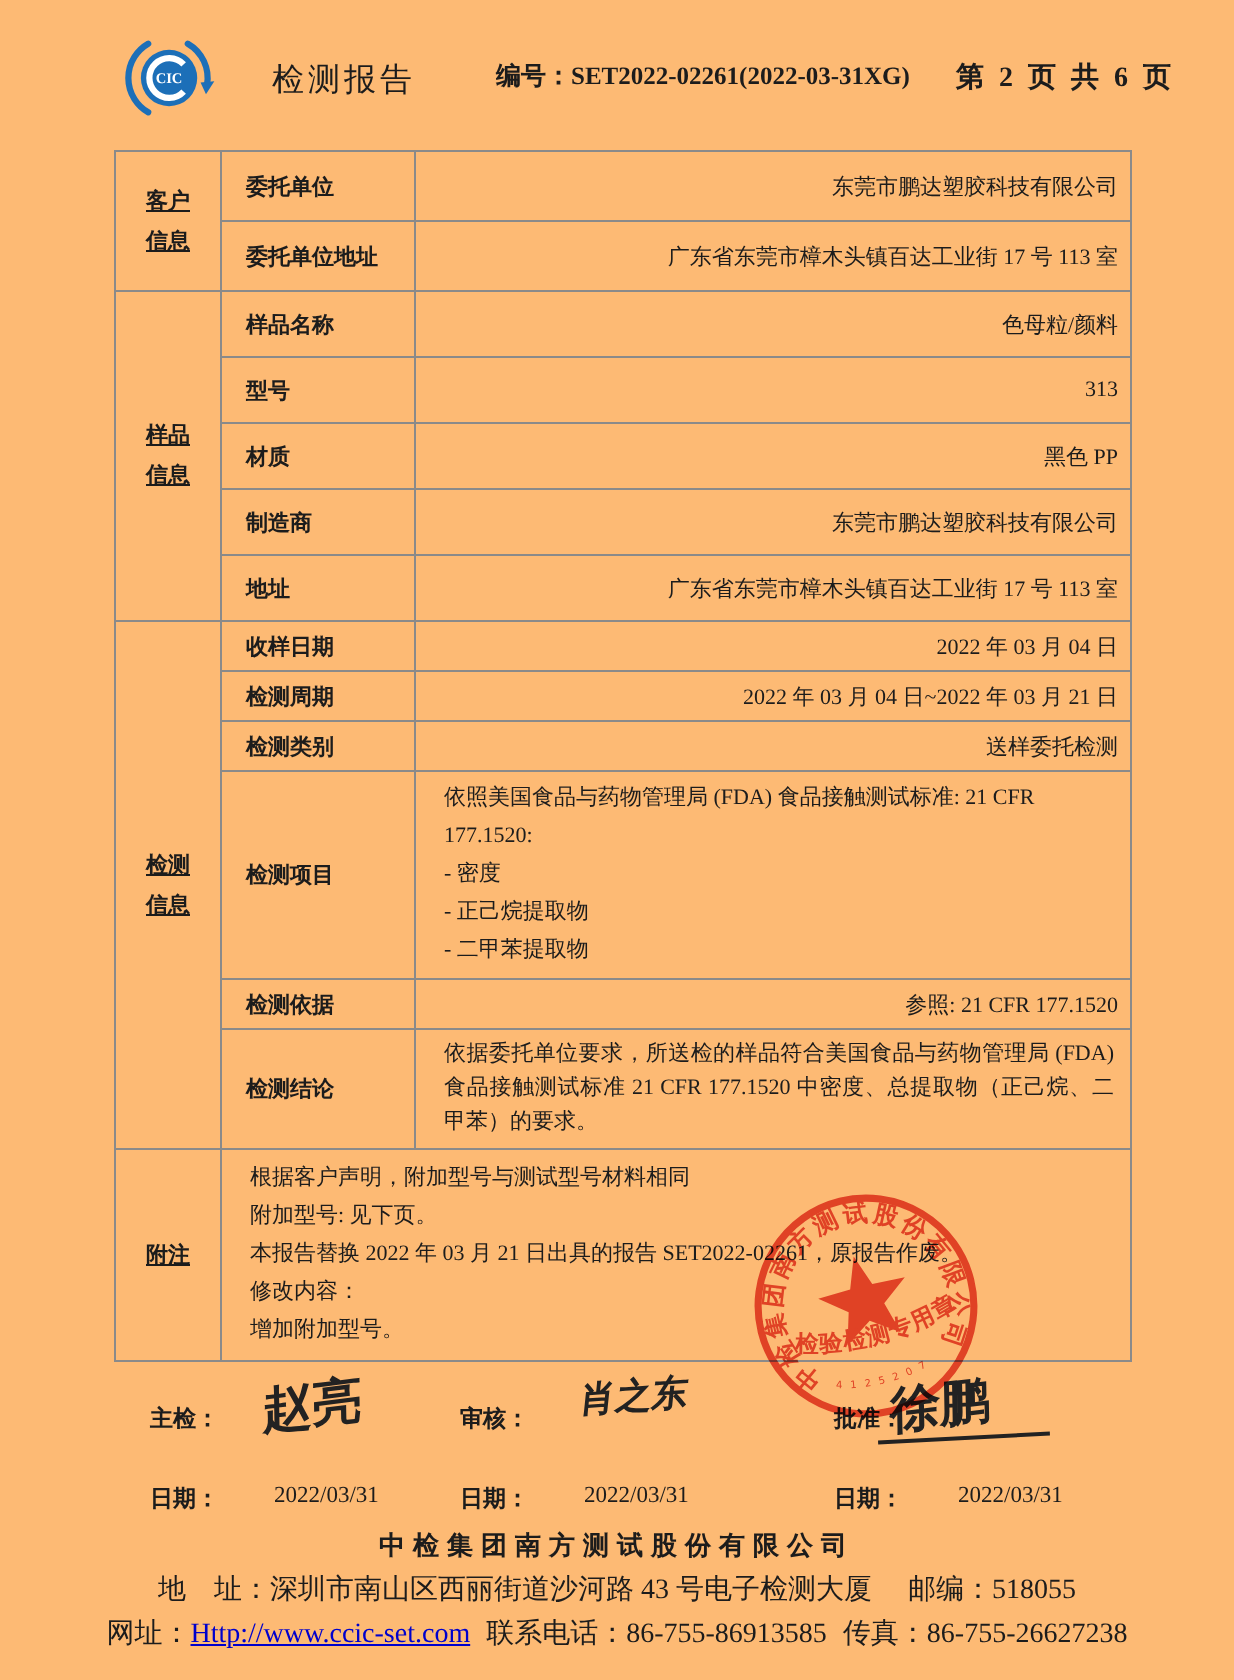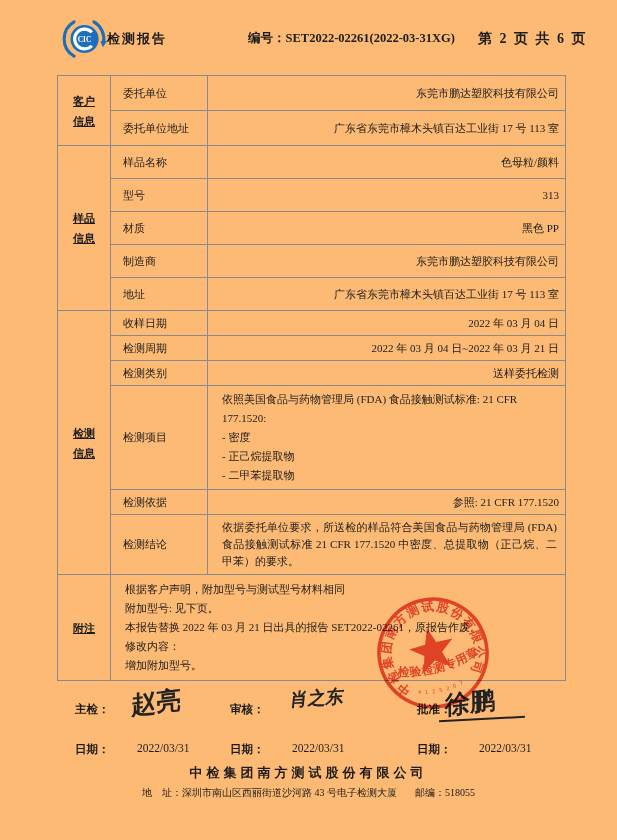--- a/index.html
+++ b/index.html
@@ -4,34 +4,34 @@
 <style>
   html,body{margin:0;padding:0;background:#e8e8e8;}
   .page{
     position:relative;width:617px;height:840px;background:#fdba74;
     margin:0 auto;overflow:hidden;
     font-family:"Liberation Serif","DejaVu Serif",serif;
     color:#1c1c1c;
   }
   
   .hdr-logo{position:absolute;left:60px;top:16px;width:48px;height:46px;}
-  .hdr-title{position:absolute;left:107px;top:30px;font-size:13px;font-weight:bold;letter-spacing:2px;}
+  .hdr-title{position:absolute;left:136px;top:30px;font-size:16px;font-weight:normal;letter-spacing:2px;}
   .hdr-no{position:absolute;left:236px;top:30px;font-size:12.5px;font-weight:bold;padding-left:12px;}
   .hdr-page{position:absolute;left:478px;top:30px;font-size:14px;font-weight:bold;letter-spacing:2px;}
   
   table.rpt{
     position:absolute;left:57px;top:75px;width:508px;
     border-collapse:collapse;table-layout:fixed;
     font-size:11px;
   }
   table.rpt td{border:1px solid #8a8a8a;vertical-align:middle;overflow:hidden;}
   td.sec{
     text-align:center;font-weight:bold;line-height:20px;padding:0 4px;text-decoration:underline;
   }
-  td.key{font-weight:normal;padding:2px 4px 2px 12px;}
+  td.key{font-weight:bold;padding:2px 4px 2px 12px;}
   td.val{padding:2px 6px 2px 14px;text-align:right;}
   tr.h36{height:35px;} tr.h33{height:33px;} tr.h25{height:25px;}
   td.val-lines{vertical-align:top;padding:4px 6px 4px 14px;}
   .vline{line-height:19px;}
   td.val-just{padding:4px 8px 4px 14px;line-height:17px;text-align:justify;}
   td.note-cell{vertical-align:top;padding:5px 24px 5px 14px;}
   .nline{line-height:19px;}
   
   .sig-area{position:absolute;left:57px;top:688px;width:508px;height:82px;font-size:11.5px;}
   .sig-col{position:absolute;top:0;width:168px;height:82px;}
@@ -47,21 +47,21 @@
   .date-label{position:absolute;top:54px;left:0;font-weight:bold;}
   .date-val{position:absolute;top:54px;left:62px;}
   
   .stamp{
     position:absolute;left:376px;top:596px;width:114px;height:114px;
     transform:rotate(-14deg);opacity:0.88;mix-blend-mode:multiply;z-index:5;
   }
   
   .footer{position:absolute;left:0;top:764px;width:617px;text-align:center;}
   .f-company{font-size:13px;font-weight:bold;letter-spacing:4px;}
-  .f-line{font-size:10px;margin-top:4px;}
+  .f-line{font-size:14px;margin-top:4px;}
   .f-gap{display:inline-block;width:18px;}
   .f-gap-s{display:inline-block;width:8px;}
   a.f-link{color:#0000cc;text-decoration:underline;}
 </style>
 </head>
 <body>
 
 <div class="page">
 
   <div class="hdr-logo">
@@ -213,15 +213,18 @@
         <textPath href="#seal-ser" startOffset="2">4125207</textPath>
       </text>
     </svg>
   </div>
 
   <div class="footer">
     <div class="f-company">中检集团南方测试股份有限公司</div>
     <div class="f-line">
       <span>地　址：</span><span>深圳市南山区西丽街道沙河路 43 号电子检测大厦</span><span class="f-gap"></span><span>邮编：</span><span>518055</span>
     </div>
+    <div class="f-line">
+      <span>网址：</span><a class="f-link" href="#">Http://www.ccic-set.com</a><span class="f-gap-s"></span><span>联系电话：</span><span>86-755-86913585</span><span class="f-gap-s"></span><span>传真：</span><span>86-755-26627238</span>
+    </div>
   </div>
 
 </div>
 
 </body></html>

